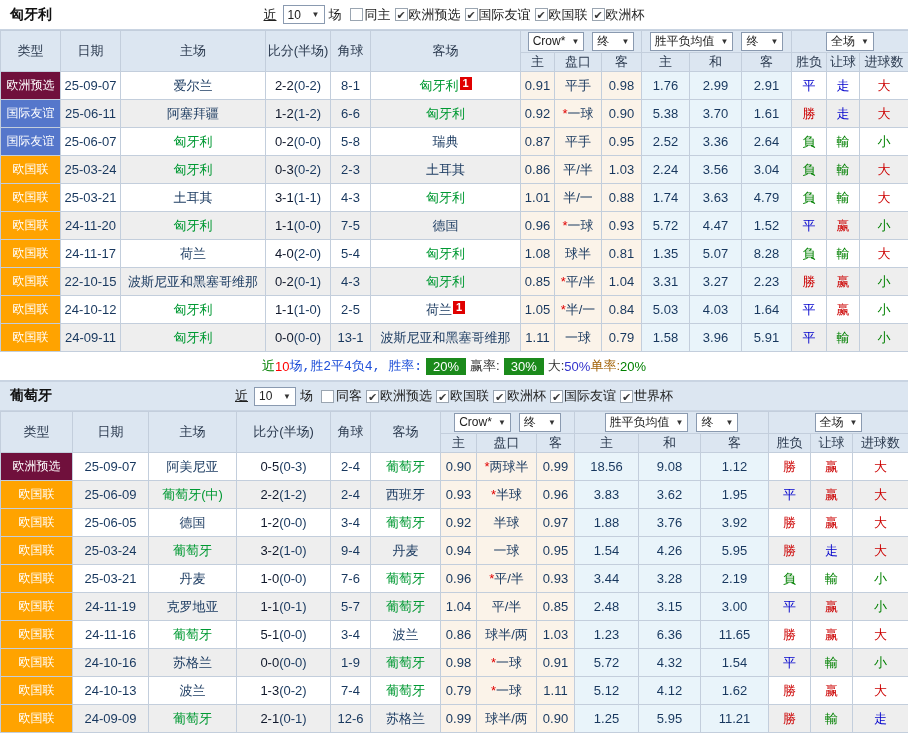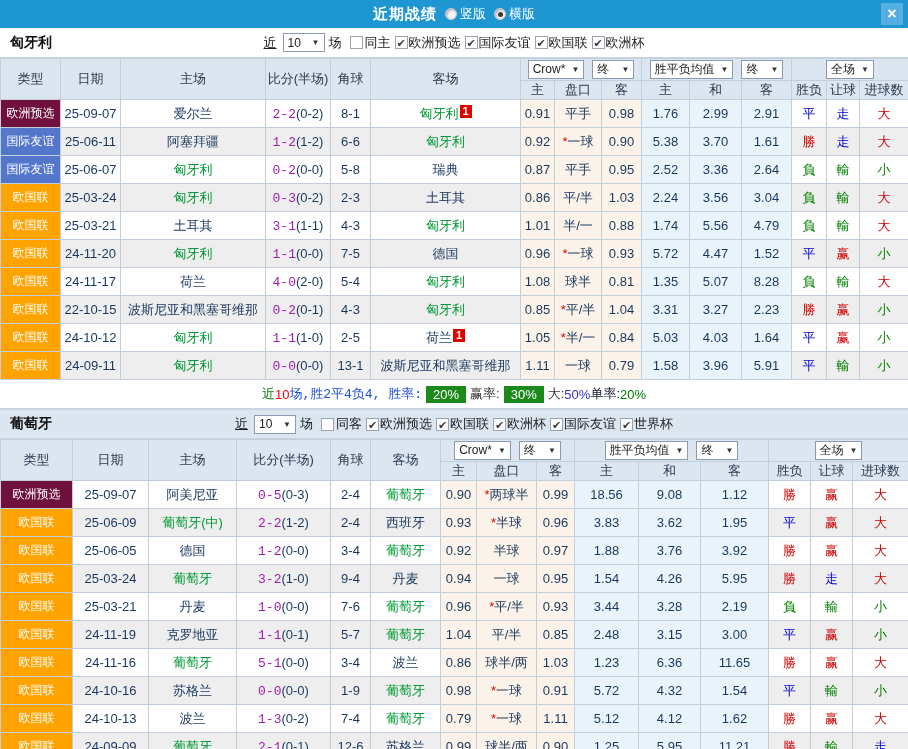--- a/index.html
+++ b/index.html
@@ -30,44 +30,32 @@
   th,td{border:1px solid #C3CEDC;text-align:center;overflow:hidden;white-space:nowrap;padding:0;}
   thead th{background:#DCE6F1;color:#2B3A4F;font-weight:normal;font-size:13px;height:18px;}
   thead .drop-row th{height:22px;}
   tbody tr{height:28px;}
   tbody td{color:#17375E;}
   tbody tr:nth-child(even) td.neutral{background:#EEEEEE;}
   td.cream{background:#FBF3E9;}
   td.avg{background:#E9F4FA;}
   td.typec{color:#fff;font-size:12px;}
   .focus{color:#009933;}
-  .smain{color:#a21caf;font-family:Liberation Mono, monospace;}
+  .smain{color:#0f172a;}
   .shalf{color:#17375E;}
   .star{color:#E00000;}
   .badge1{display:inline-block;background:#E00000;color:#fff;font-size:11px;font-weight:bold;line-height:13px;width:12px;height:13px;margin-left:1px;vertical-align:3px;}
   
   .summary{height:29px;display:flex;align-items:center;justify-content:center;font-size:13px;border-bottom:1px solid #C9D4E2;background:#fff;}
   .sbadge{background:#1B8A1B;color:#fff;padding:1px 7px;margin:0 4px;}
 </style>
 </head>
 <body>
 
 <div class="window">
-  <div class="titlebar">
-    <span class="wtitle">近期战绩</span>
-    <span class="radio-label">
-      <span class="radio"></span>
-      <span>竖版</span>
-    </span>
-    <span class="radio-label">
-      <span class="radio sel"></span>
-      <span>横版</span>
-    </span>
-    <span class="close-btn">×</span>
-  </div>
   <div id="sections">
       <div class="filterbar">
         <b class="team">匈牙利</b>
         <span class="controls">
           <span class="jin">近</span>
           <span class="sel-box">
             <span>10</span>
             <span class="arrow">▼</span>
           </span>
           <span>场</span>
@@ -213,21 +201,21 @@
             <td class="typec" style="background: rgb(255, 163, 0);">欧国联</td>
             <td class="neutral">25-03-21</td>
             <td class="neutral">土耳其</td>
             <td class="neutral"><span class="smain">3-1</span><span class="shalf">(1-1)</span></td>
             <td class="neutral">4-3</td>
             <td class="neutral focus"><span class="focus">匈牙利</span></td>
             <td class="cream">1.01</td>
             <td class="cream"><span>半/一</span></td>
             <td class="cream">0.88</td>
             <td class="avg">1.74</td>
-            <td class="avg">5.56</td>
+            <td class="avg">3.63</td>
             <td class="avg">4.79</td>
             <td class="neutral" style="color: rgb(0, 128, 0);">負</td>
             <td class="neutral" style="color: rgb(0, 128, 0);">輸</td>
             <td class="neutral" style="color: rgb(204, 0, 0);">大</td>
           </tr>
           <tr>
             <td class="typec" style="background: rgb(255, 163, 0);">欧国联</td>
             <td class="neutral">24-11-20</td>
             <td class="neutral focus">匈牙利</td>
             <td class="neutral"><span class="smain">1-1</span><span class="shalf">(0-0)</span></td>
@@ -315,21 +303,21 @@
       </table>
       <div class="summary">
         <span style="color: rgb(0, 128, 0);">近</span>
         <span style="color: rgb(255, 0, 0);">10</span>
         <span style="color: #1d4ed8; font-family: Liberation Mono, monospace;">场,胜2平4负4, 胜率:</span>
         <span class="sbadge">20%</span>
         <span style="color: rgb(51, 51, 51);">赢率:</span>
         <span class="sbadge">30%</span>
         <span style="color: rgb(51, 51, 51);">大:</span>
         <span style="color: rgb(51, 51, 204); text-align: center;">50%</span>
-        <span style="color: #0f172a;"> 单率:</span>
+        <span style="color: #a16207;"> 单率:</span>
         <span style="color: rgb(0, 128, 0);">20%</span>
       </div>
       <div class="filterbar alt">
         <b class="team">葡萄牙</b>
         <span class="controls">
           <span class="jin">近</span>
           <span class="sel-box">
             <span>10</span>
             <span class="arrow">▼</span>
           </span>

